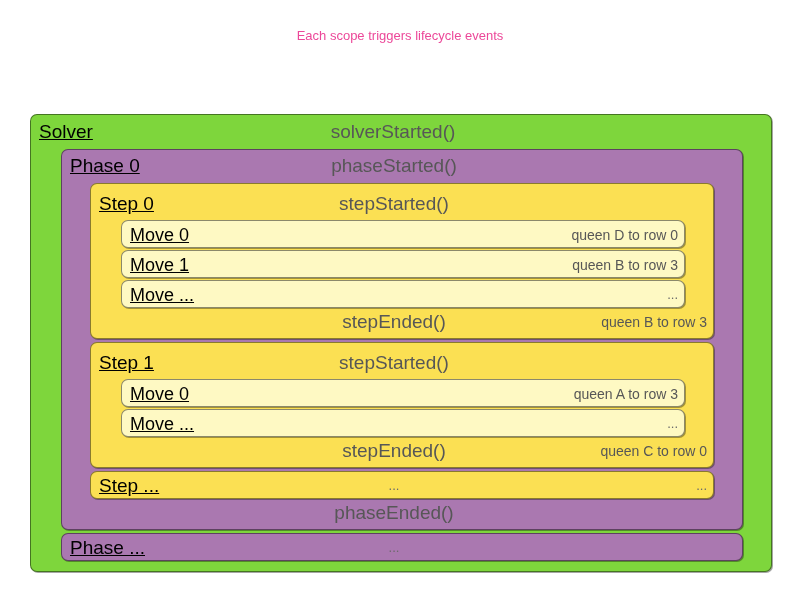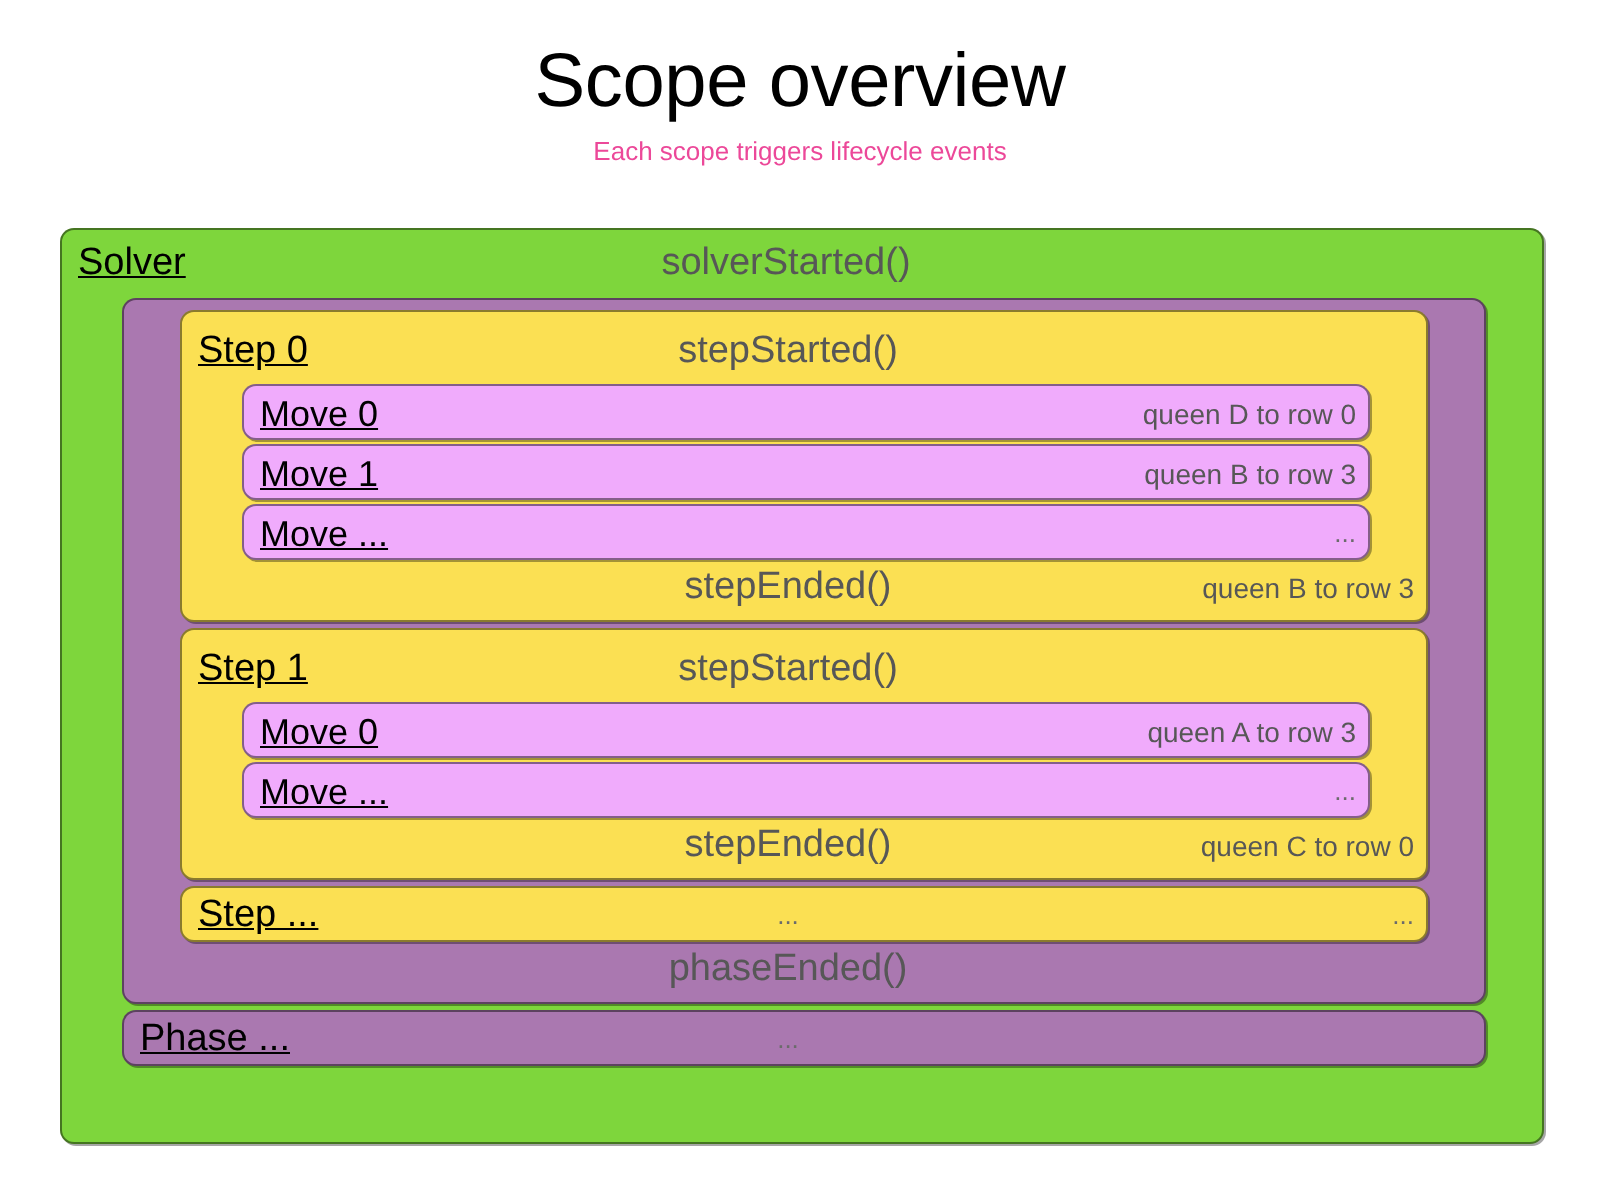--- a/index.html
+++ b/index.html
@@ -108,46 +108,49 @@
   
   .step-scope {
     background: #FBE053;
     margin: 3px 0 0 28px;
     width: 624px;
     padding-top: 6px;
   }
 
   
   .move-scope {
-    background: #f0abfc;
+    background: #fef9c3;
     margin: 2px 0 0 30px;
     width: 564px;
     height: 28px;
   }
   .move-scope .lbl { font-size: 18px; }
 
   .spacer2 { height: 2px; }
 </style>
 </head>
 <body>
 
 <div class="header">
-  <div class="title">Scope overview</div>
   <div class="subtitle">Each scope triggers lifecycle events</div>
 </div>
 
 <div class="scope" id="solver-scope">
 
   <div class="band">
     <span class="lbl">Solver</span>
     <span class="evt">solverStarted()</span>
   </div>
 
   <div class="scope phase-scope">
 
+    <div class="band">
+      <span class="lbl">Phase 0</span>
+      <span class="evt">phaseStarted()</span>
+    </div>
 
     <div class="scope step-scope">
       <div class="band">
         <span class="lbl">Step 0</span>
         <span class="evt">stepStarted()</span>
       </div>
 
       <div class="scope move-scope band">
         <span class="lbl">Move 0</span>
         <span class="det">queen D to row 0</span>

